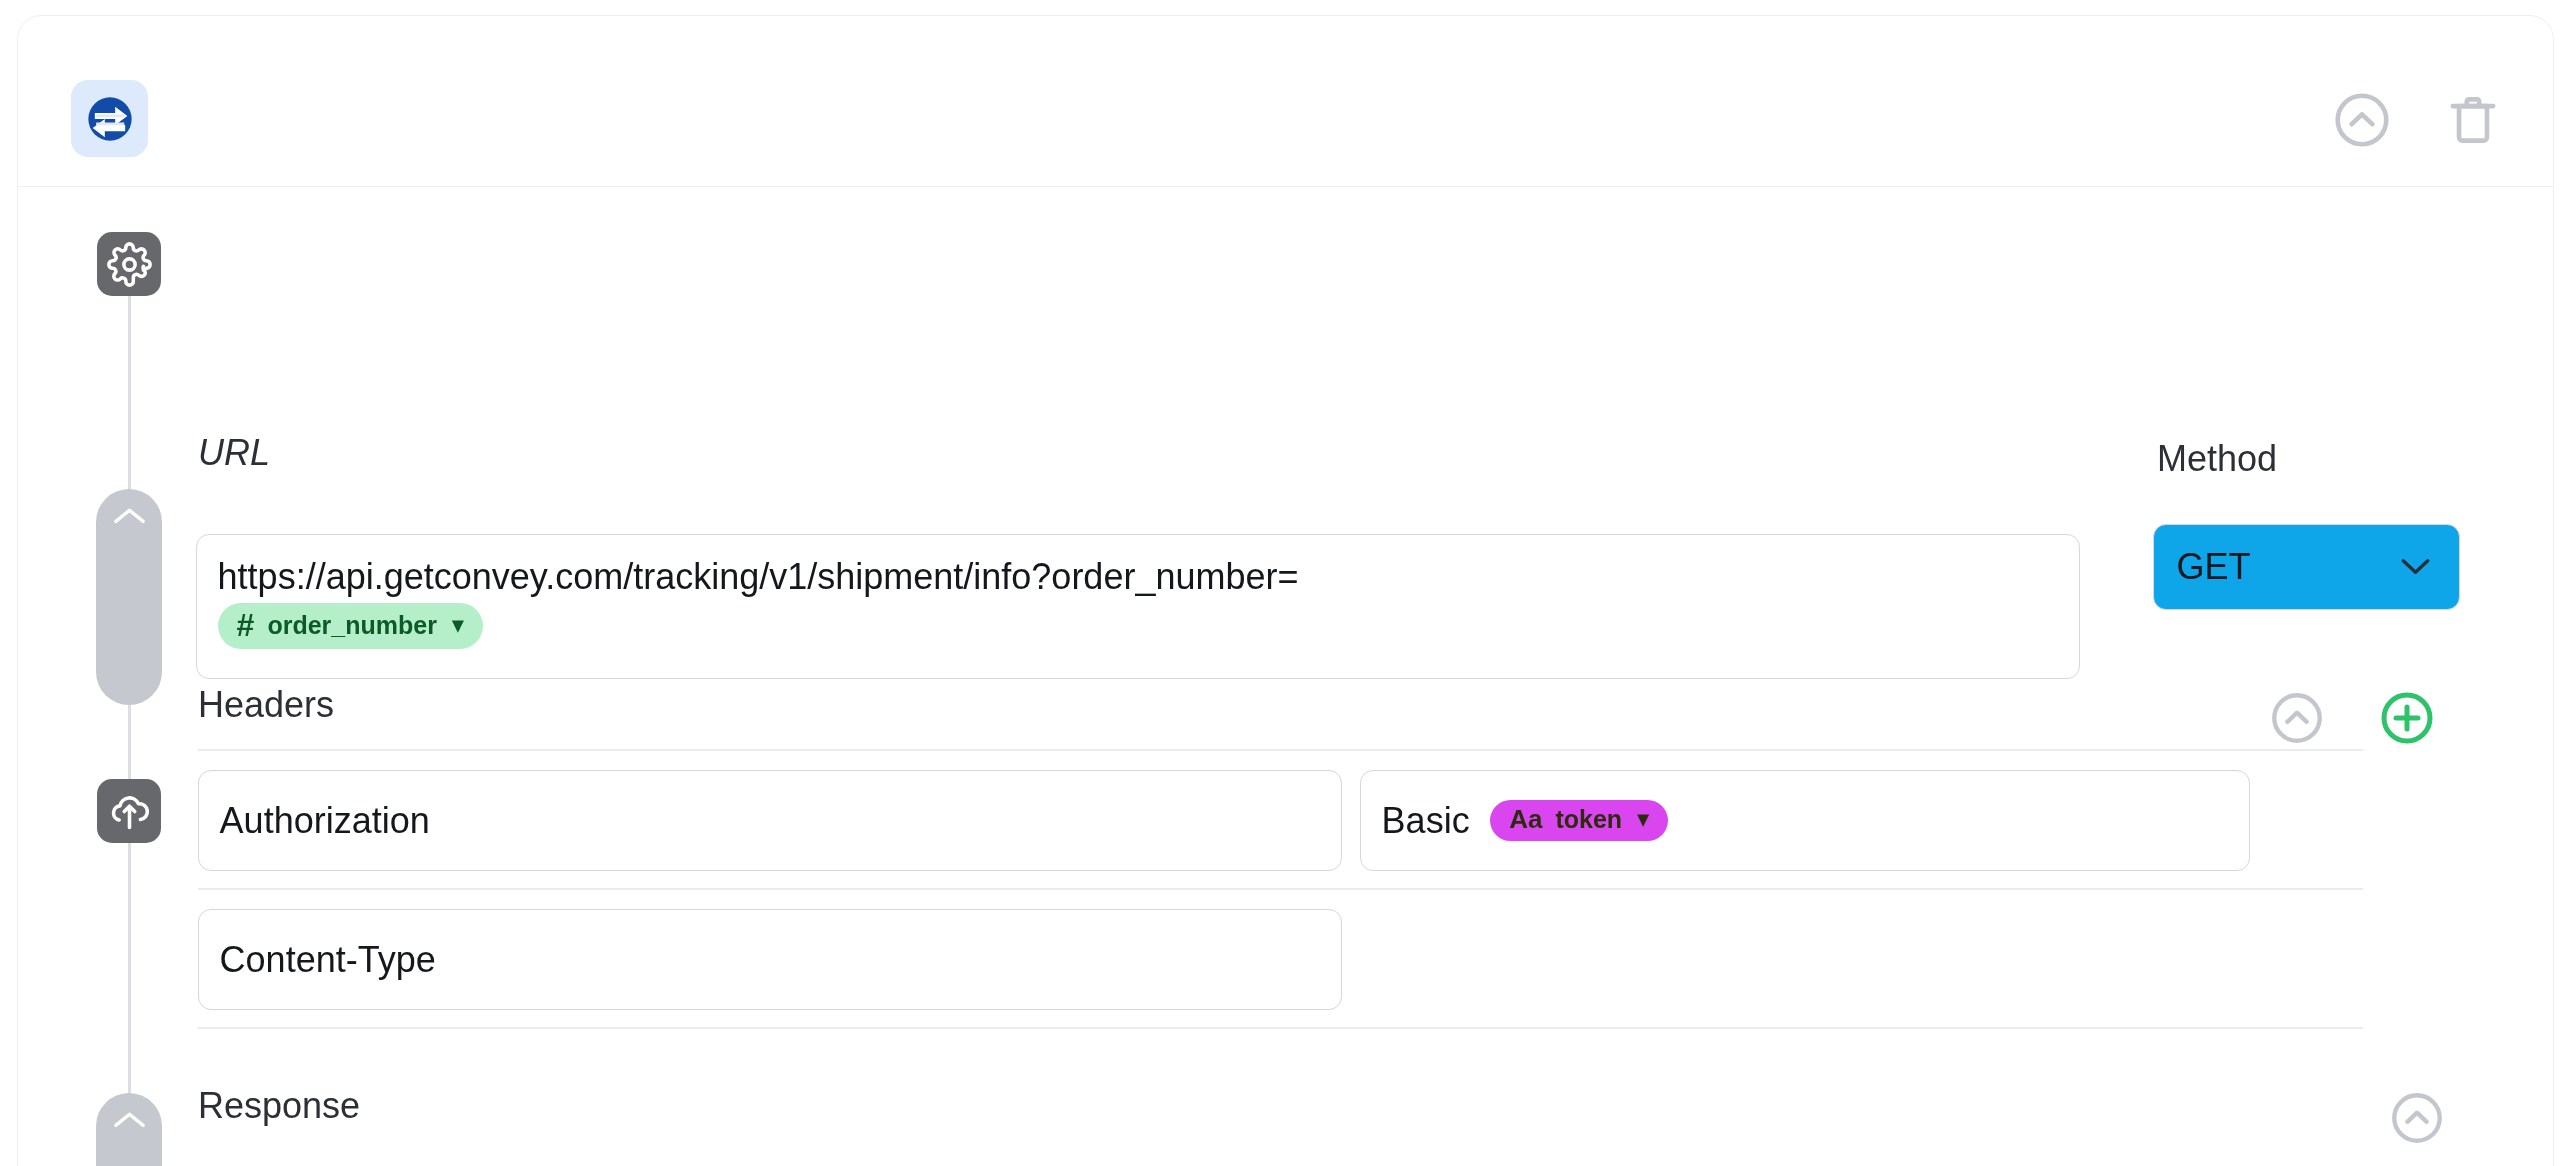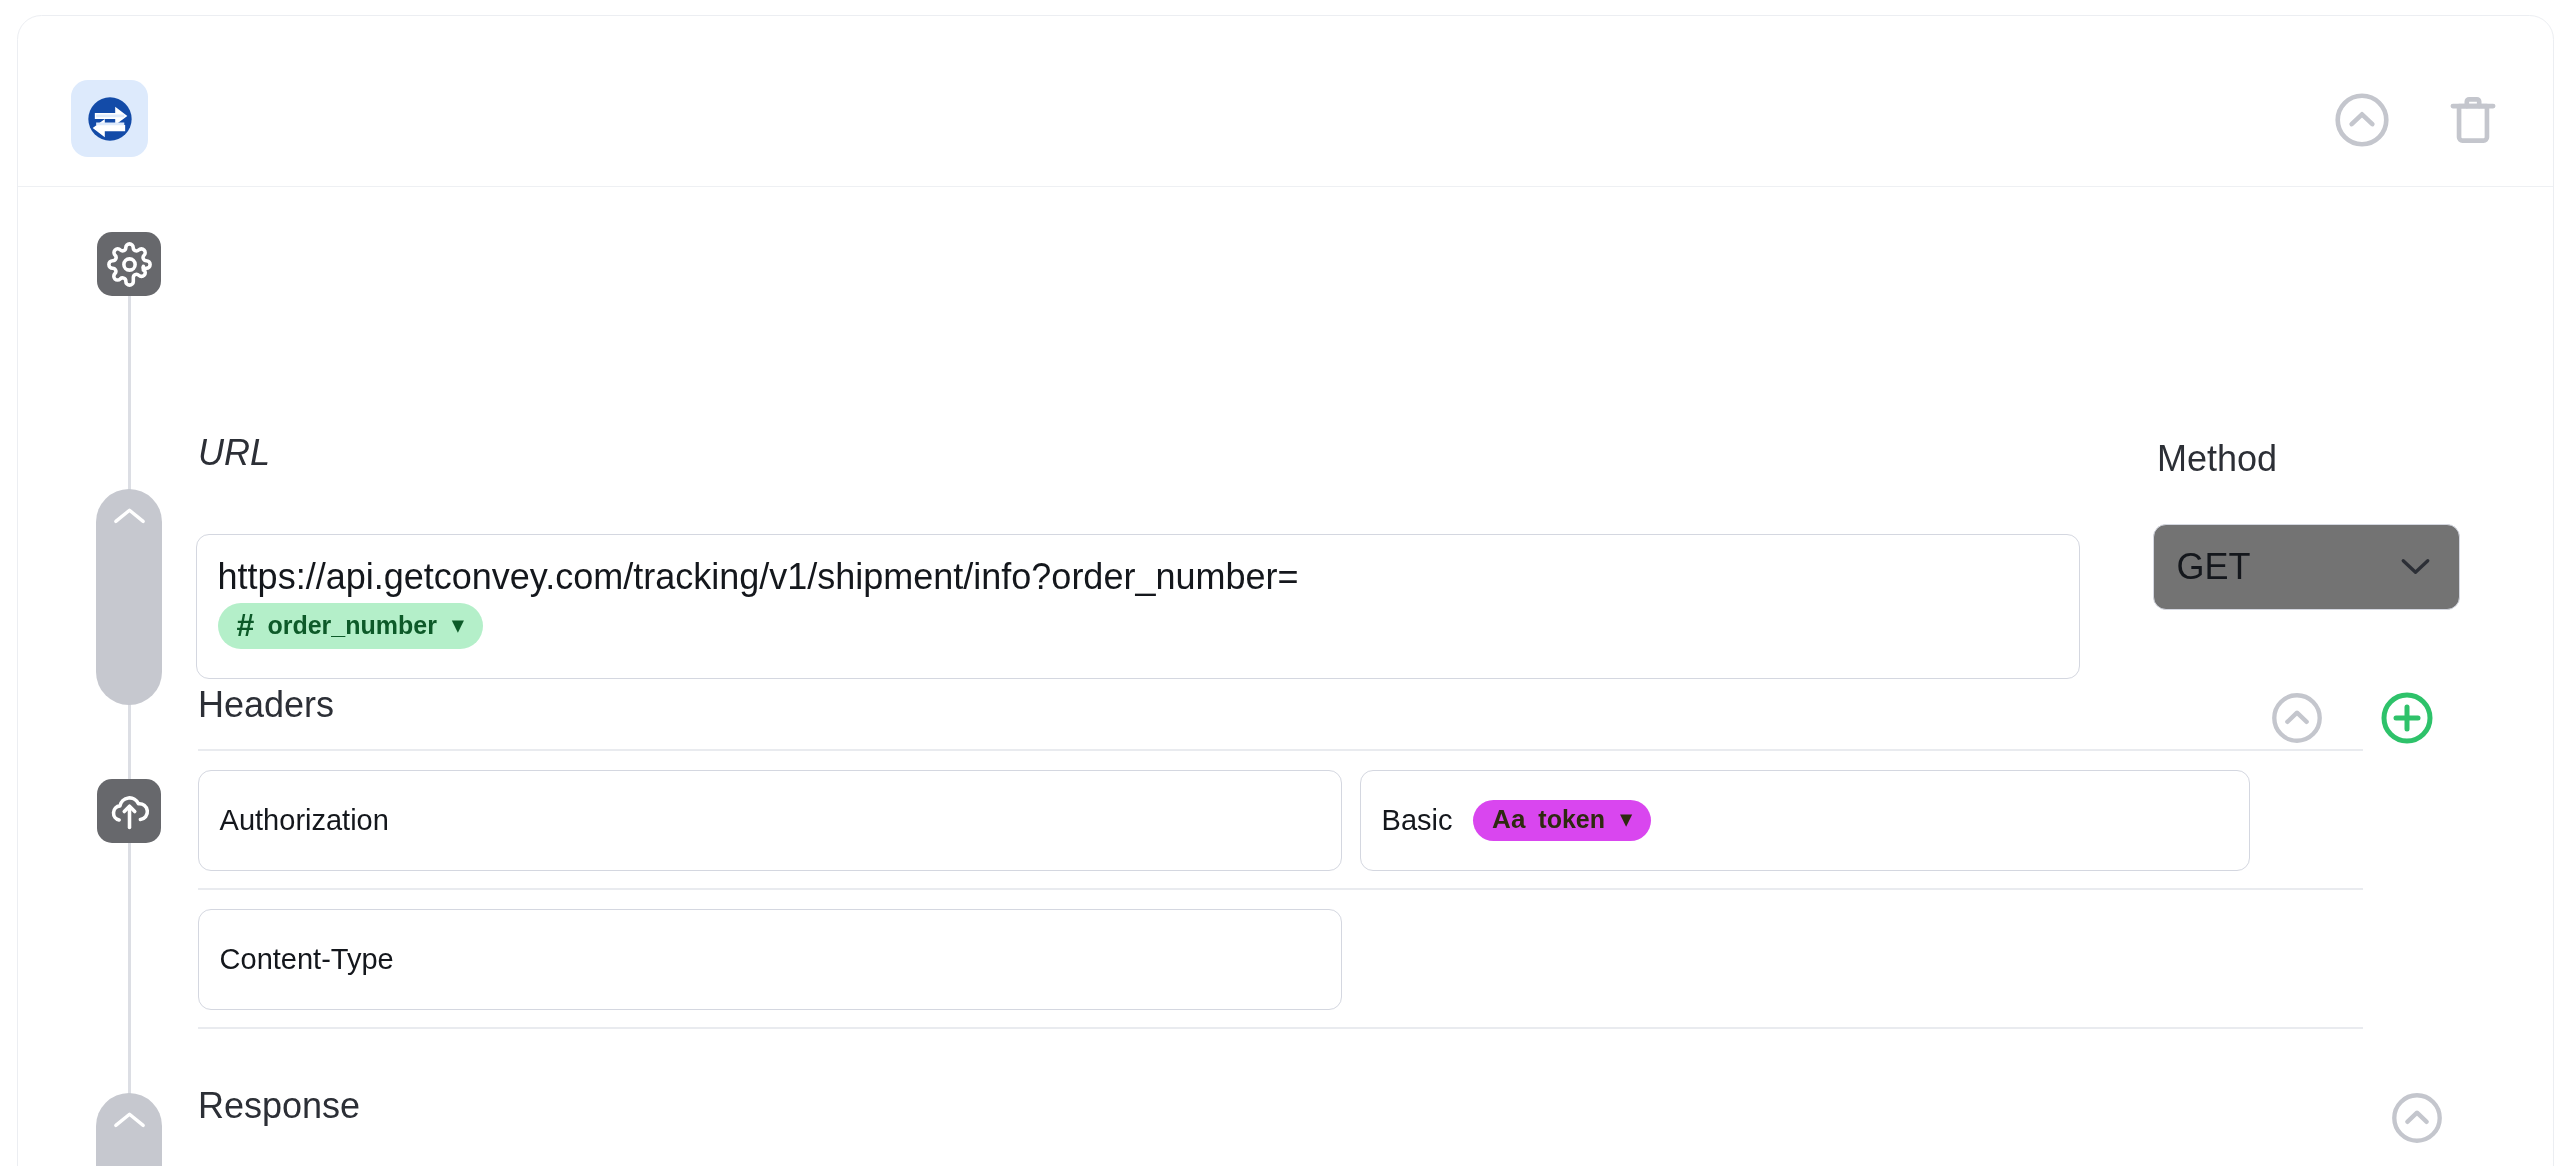--- a/index.html
+++ b/index.html
@@ -101,21 +101,21 @@
     position: absolute;
     border: 1.9px solid #d4d7e0;
     border-radius: 13px;
     background: #fff;
     display: flex;
     align-items: center;
     padding: 0 20.6px;
     cursor: text;
   }
   .field-text {
-    font-size: 29px;
+    font-size: 36px;
     color: #14171c;
     white-space: nowrap;
   }
 
   
   .url-box {
     left: 178px; top: 347px;
     width: 1884px; height: 145px;
     align-items: flex-start;
     padding: 20.6px 20.6px 0 20.6px;
@@ -139,21 +139,21 @@
   .chip-label { font-size: 25px; font-weight: bold; }
   .chip-caret { font-size: 24.4px; line-height: 1; margin-left: 1.9px; }
 
   
   .select-box {
     position: absolute;
     left: 2135px; top: 337px;
     width: 307px; height: 86px;
     border: 1.9px solid #d4d7e0;
     border-radius: 13px;
-    background: #737373;
+    background: #0ea5e9;
     display: flex; align-items: center;
     padding: 0 22.5px;
     cursor: pointer;
   }
   .select-value { font-size: 36px; color: #14171c; flex: 1; }
 
   
   .section-divider {
     position: absolute;
     height: 1.9px;

